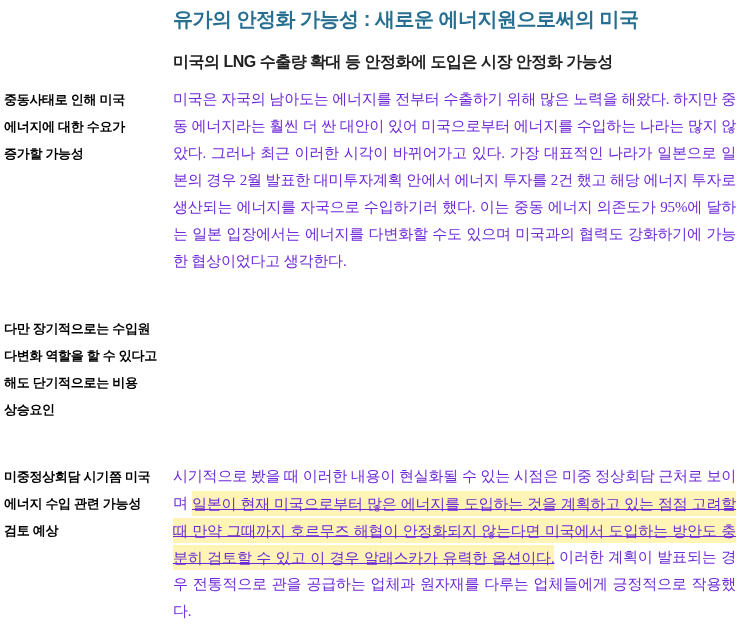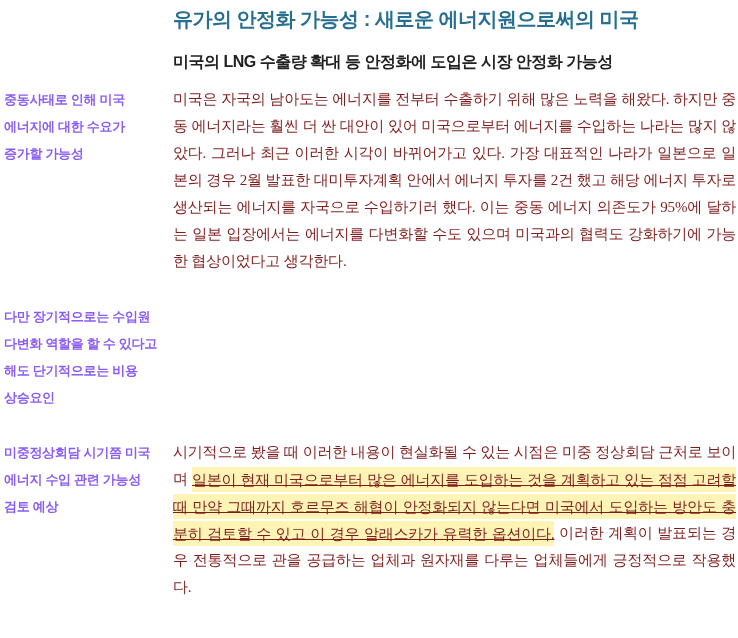--- a/index.html
+++ b/index.html
@@ -42,39 +42,39 @@
     margin-top: 20px;
   }
   .sections {
     margin-top: 14px;
   }
   .section {
     display: flex;
     align-items: flex-start;
   }
   .section + .section {
-    margin-top: 28px;
+    margin-top: 40px;
   }
   .note {
     flex: none;
     width: 169px;
     padding-right: 8px;
     font-family: "Liberation Sans", "DejaVu Sans", sans-serif;
     font-weight: bold;
     font-size: 13px;
     line-height: 27px;
-    color: #8b5cf6;
+    color: #000000;
     letter-spacing: -0.3px;
     word-break: keep-all;
   }
   .body {
     flex: 1;
     font-size: 15px;
     line-height: 27px;
-    color: #7f1d1d;
+    color: #6d28d9;
     text-align: justify;
     word-break: break-all;
     letter-spacing: -0.2px;
   }
   .hl {
     background: var(--hl-color);
     padding: 4.5px 0;
     text-decoration: underline;
   }
 </style>

